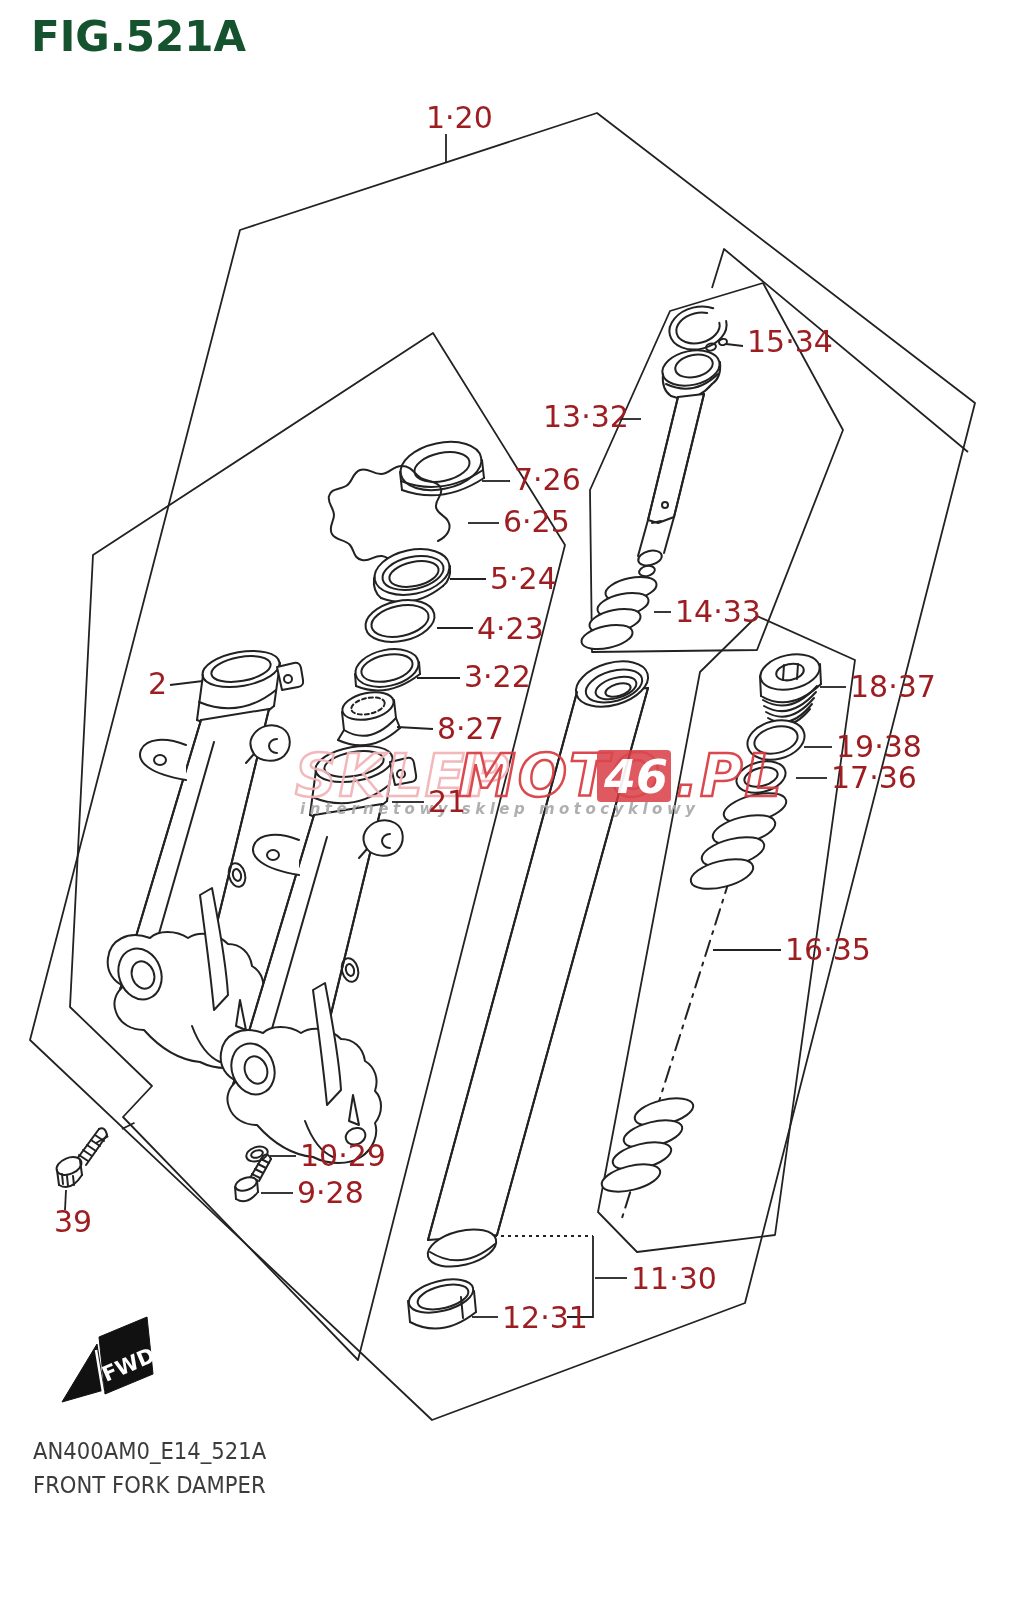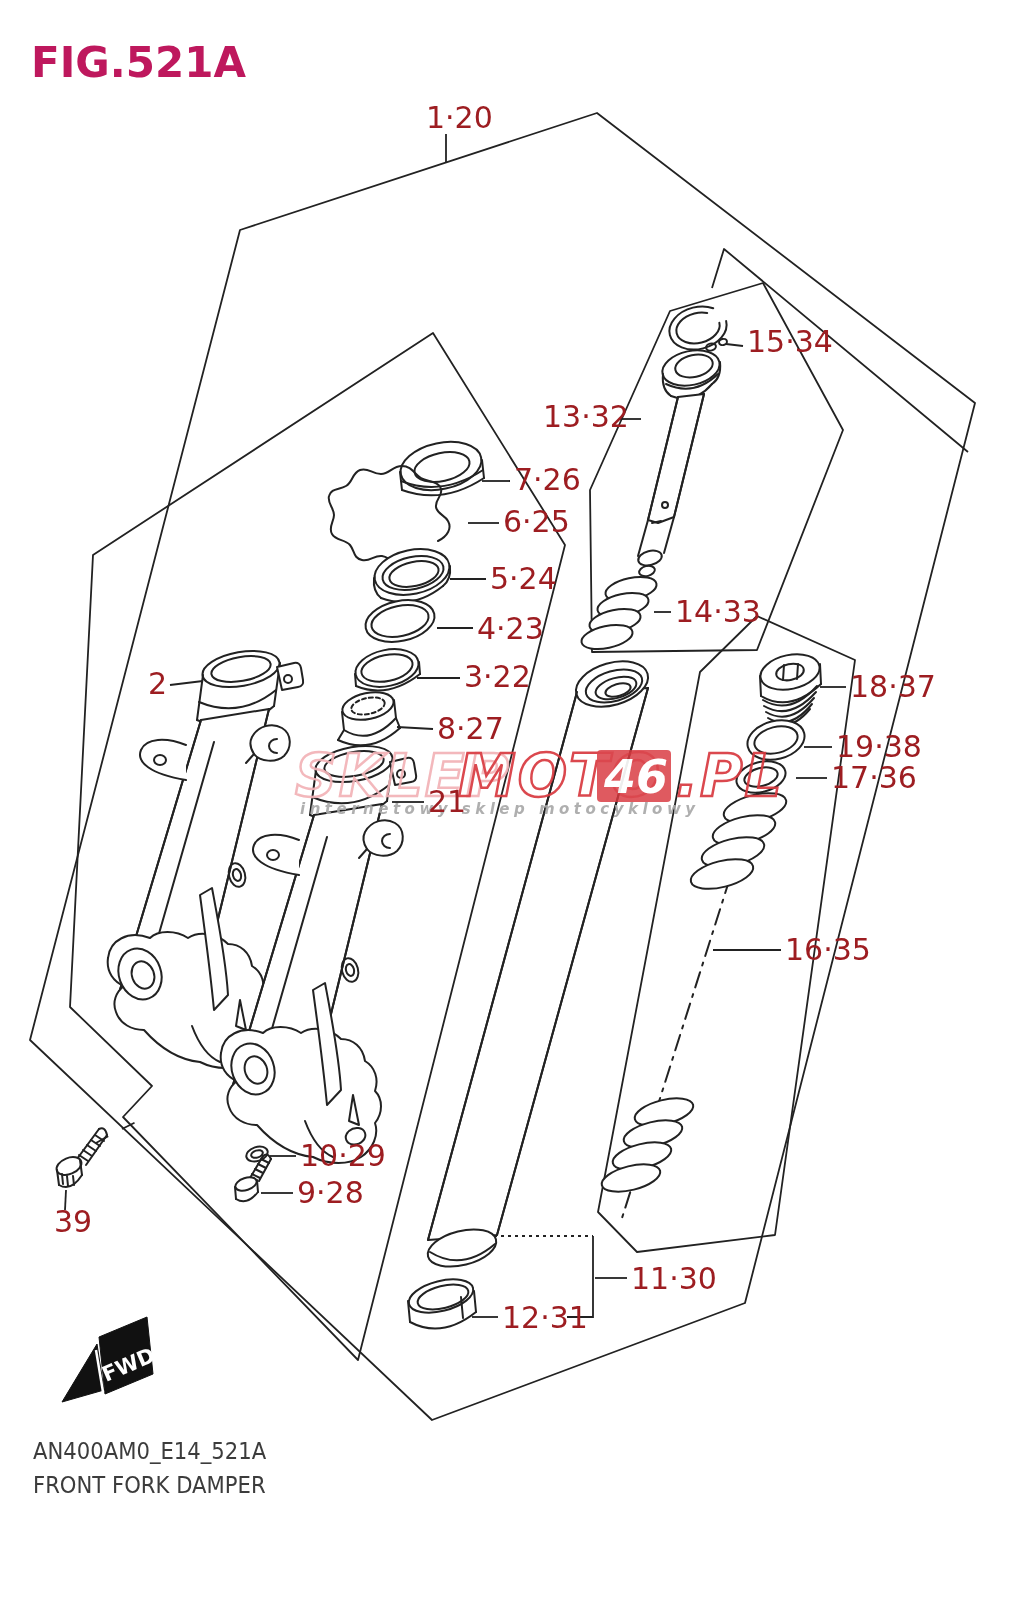--- a/index.html
+++ b/index.html
@@ -1,19 +1,19 @@
 <!DOCTYPE html>
 <html><head>
 <meta charset="utf-8">
 <style>
   html,body{margin:0;padding:0;background:#ffffff;}
   .page{position:relative;width:1032px;height:1600px;background:#fff;overflow:hidden;
         font-family:"DejaVu Sans",sans-serif;}
-  .fig-title{position:absolute;left:31px;top:38px;font-size:42px;font-weight:bold;
-             color:#be185d;letter-spacing:0px;}
+  .fig-title{position:absolute;left:31px;top:12px;font-size:42px;font-weight:bold;
+             color:#14532d;letter-spacing:0px;}
   .footer{position:absolute;left:33px;top:1434px;color:#3c3c3c;}
   .footer div{font-size:23px;line-height:34px;transform:scaleX(.92);transform-origin:left;}
   svg{position:absolute;left:0;top:0;}
   .art{stroke:#222;stroke-width:2;fill:none;stroke-linecap:round;stroke-linejoin:round;}
   .artw{stroke:#222;stroke-width:2;fill:#fff;stroke-linecap:round;stroke-linejoin:round;}
   .border{stroke:#222;stroke-width:1.8;fill:none;stroke-linejoin:round;}
   .leader{stroke:#222;stroke-width:1.8;fill:none;}
   .part-label{font-family:"DejaVu Sans",sans-serif;font-size:30px;}
 </style>
 </head>

